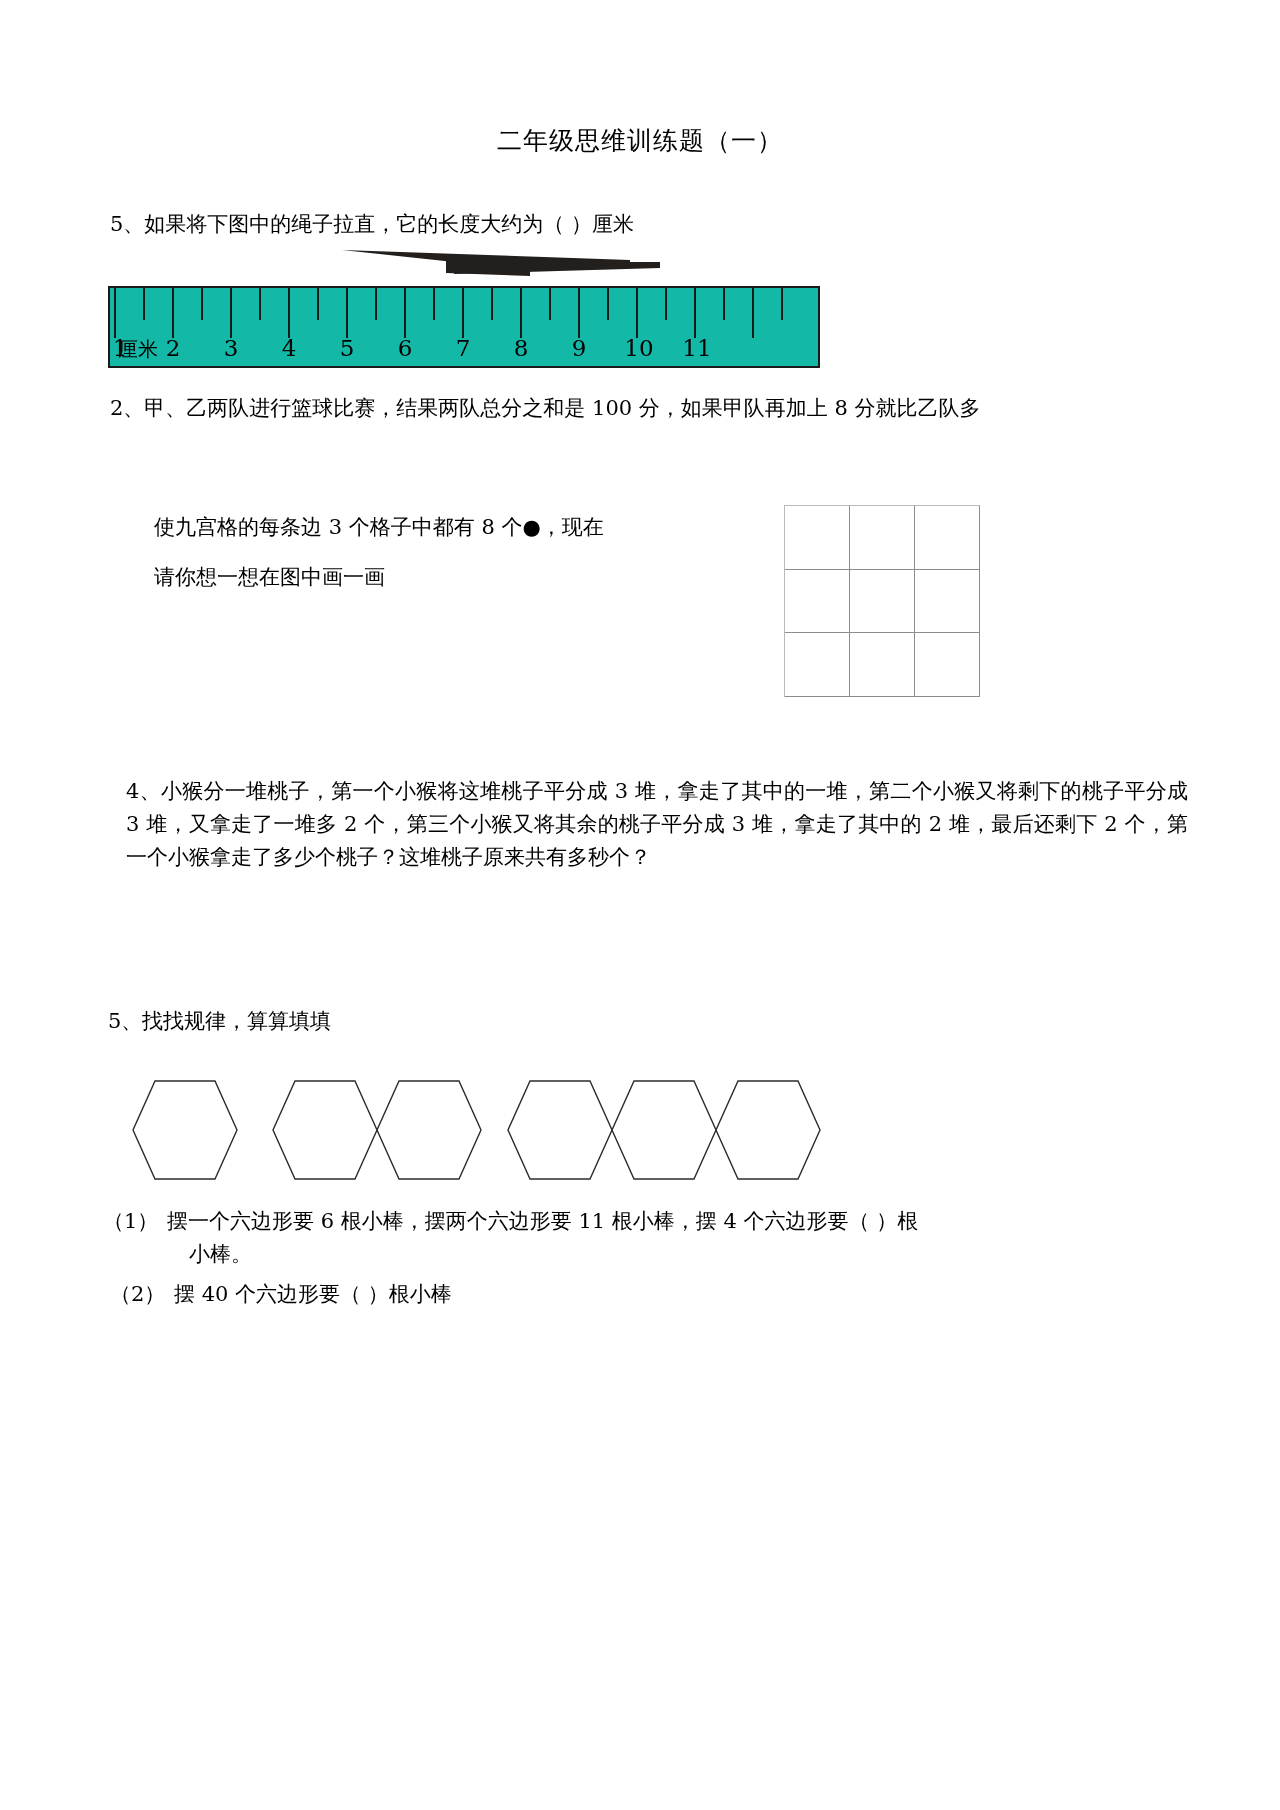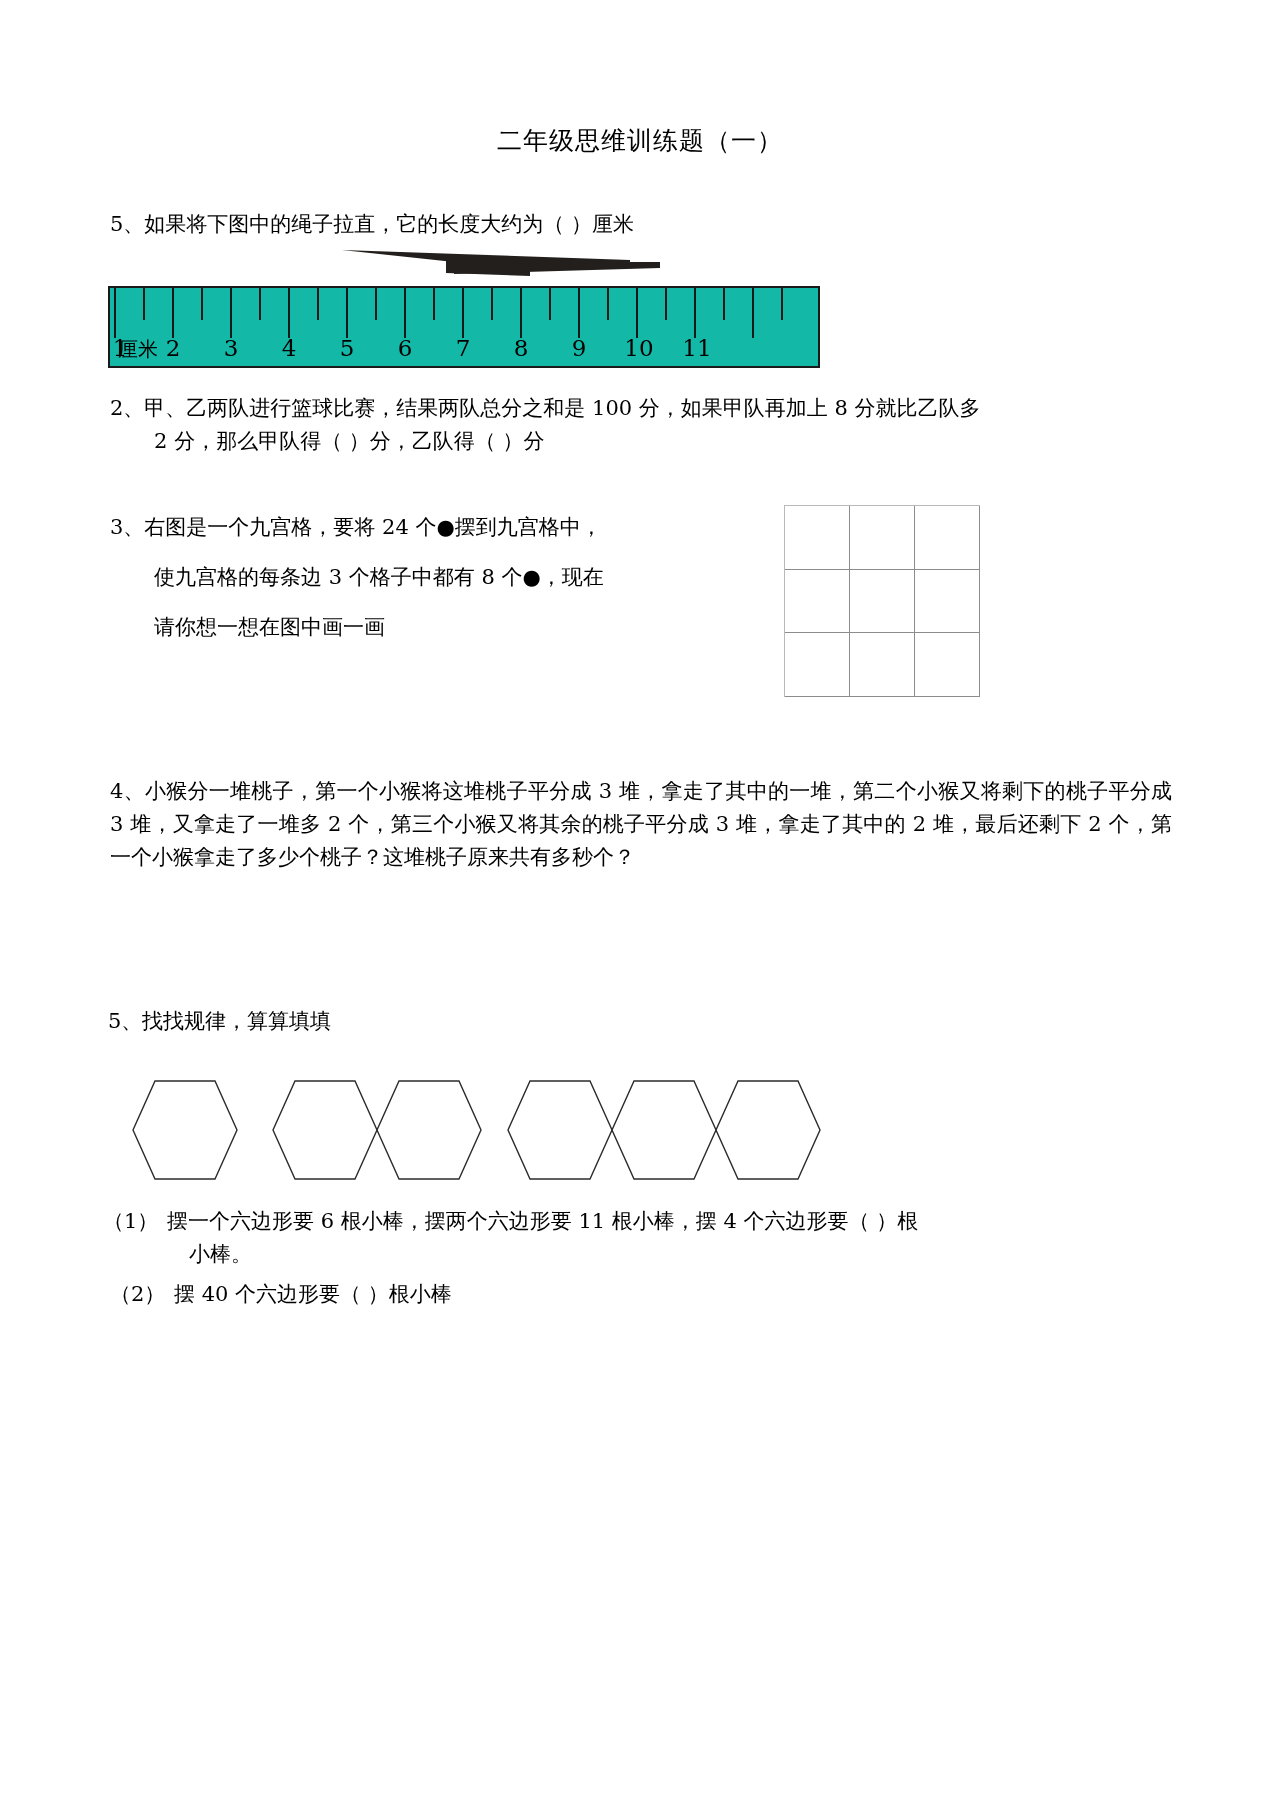--- a/index.html
+++ b/index.html
@@ -128,21 +128,21 @@
     border-left: 1px solid #b9b9b9;
     box-sizing: border-box;
   }
   .nine-grid .cell {
     border-right: 1px solid #8d8d8d;
     border-bottom: 1px solid #8d8d8d;
     box-sizing: border-box;
   }
 
   
-  #q4-text { top: 775px; left: 110px; width: 1062px; line-height: 33px; }
+  #q4-text { top: 775px; left: 126px; width: 1062px; line-height: 33px; }
 
   
   #q5-text { top: 1005px; left: 108px; width: 600px; font-size: 21px; }
   #q5-text .num { display: inline-block; width: 34px; }
 
   .hex-row {
     position: absolute;
     top: 1075px;
     left: 110px;
     width: 1060px;
@@ -214,25 +214,23 @@
       <span class="rl" style="left:353px">7</span>
       <span class="rl" style="left:411px">8</span>
       <span class="rl" style="left:469px">9</span>
       <span class="rl" style="left:529px">10</span>
       <span class="rl" style="left:587px">11</span>
     </div>
   </div>
 
   <div class="qtext" id="q2-text">
     <span>2、甲、乙两队进行篮球比赛，结果两队总分之和是 100 分，如果甲队再加上 8 分就比乙队多</span>
-    <span class="indent-line">2 分，那么甲队得（        ）分，乙队得（        ）分</span>
   </div>
 
   <div class="qtext" id="q3-text">
-    <span>3、右图是一个九宫格，要将 24 个●摆到九宫格中，</span>
     <span class="indent-line">使九宫格的每条边 3 个格子中都有 8 个●，现在</span>
     <span class="indent-line">请你想一想在图中画一画</span>
   </div>
 
   <div class="nine-grid">
     <div class="cell"></div>
     <div class="cell"></div>
     <div class="cell"></div>
     <div class="cell"></div>
     <div class="cell"></div>

